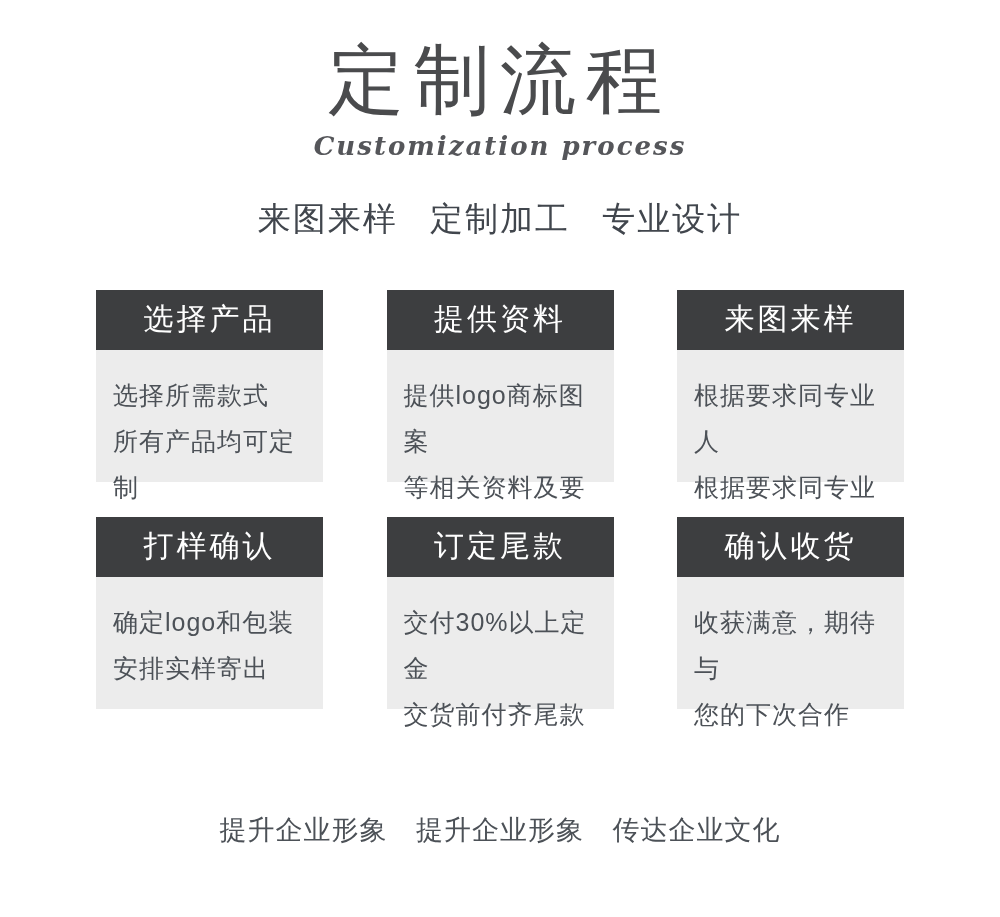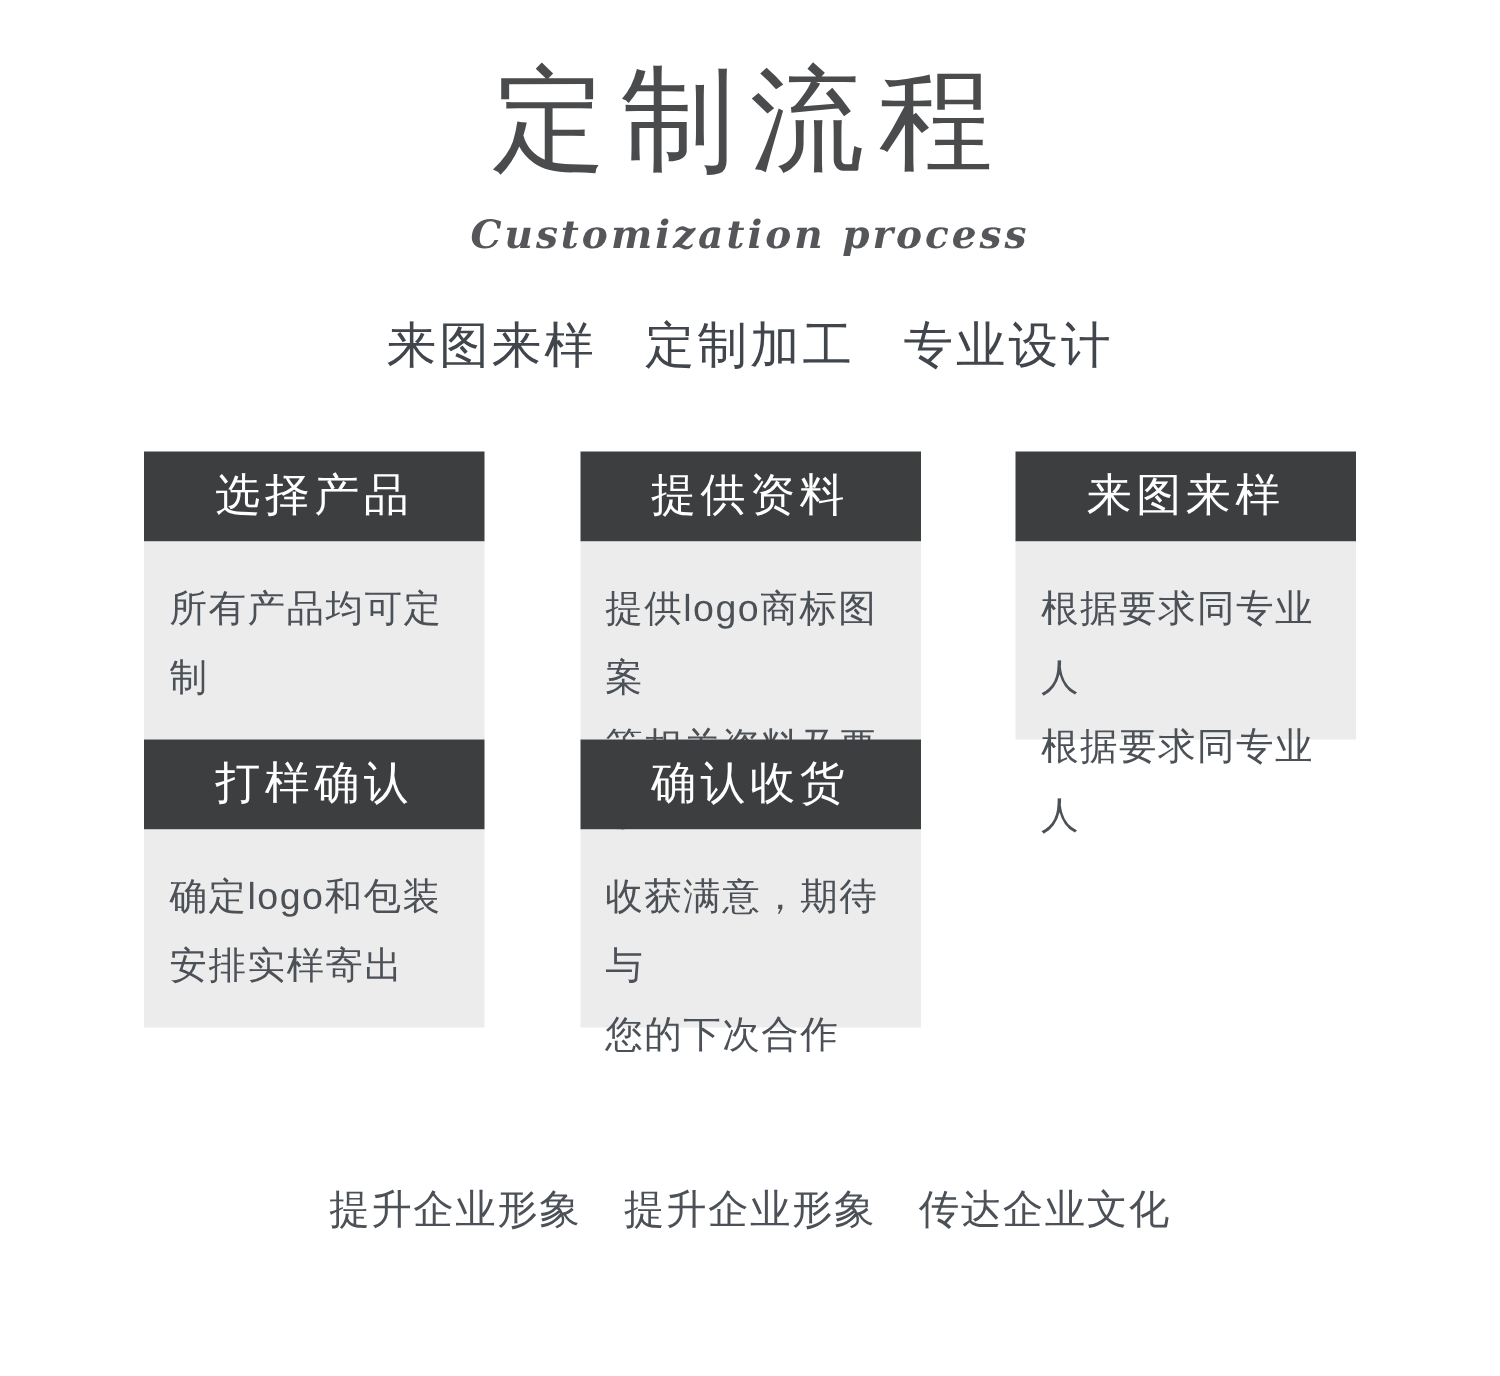--- a/index.html
+++ b/index.html
@@ -20,21 +20,21 @@
     font-family: "DejaVu Serif", "Liberation Serif", serif;
     font-weight: normal;
     font-size: 76px;
     line-height: 1.05;
     letter-spacing: 10px;
     color: #4a4b4d;
   }
 
   
   .brand-subtitle {
-    margin-top: 22px;
+    margin-top: 11px;
     text-align: center;
     font-family: "DejaVu Serif", "Liberation Serif", serif;
     font-style: italic;
     font-weight: bold;
     font-size: 26px;
     letter-spacing: 2px;
     color: #55565a;
   }
 
   
@@ -48,20 +48,21 @@
   }
   .tagline span { margin: 0 11px; }
 
   
   .steps-grid {
     width: 808px;
     margin: 48px auto 0 auto;
     display: grid;
     grid-template-columns: repeat(3, 227px);
     justify-content: space-between;
+    row-gap: 35px;
   }
   .step-card { width: 227px; height: 192px; }
   .step-header {
     height: 60px;
     background: #3d3e40;
     color: #ffffff;
     font-size: 30px;
     letter-spacing: 3px;
     display: flex;
     align-items: center;
@@ -101,20 +102,21 @@
     <span>来图来样</span>
     <span>定制加工</span>
     <span>专业设计</span>
   </div>
 
   <div class="steps-grid">
 
     <div class="step-card">
       <div class="step-header">选择产品</div>
       <div class="step-body">
+        <div class="step-line">选择所需款式</div>
         <div class="step-line">所有产品均可定制</div>
       </div>
     </div>
 
     <div class="step-card">
       <div class="step-header">提供资料</div>
       <div class="step-body">
         <div class="step-line">提供logo商标图案</div>
         <div class="step-line">等相关资料及要求</div>
       </div>
@@ -129,20 +131,27 @@
     </div>
 
     <div class="step-card">
       <div class="step-header">打样确认</div>
       <div class="step-body">
         <div class="step-line">确定logo和包装</div>
         <div class="step-line">安排实样寄出</div>
       </div>
     </div>
 
+    <div class="step-card">
+      <div class="step-header">订定尾款</div>
+      <div class="step-body">
+        <div class="step-line">交付30%以上定金</div>
+        <div class="step-line">交货前付齐尾款</div>
+      </div>
+    </div>
 
     <div class="step-card">
       <div class="step-header">确认收货</div>
       <div class="step-body">
         <div class="step-line">收获满意，期待与</div>
         <div class="step-line">您的下次合作</div>
       </div>
     </div>
 
   </div>

